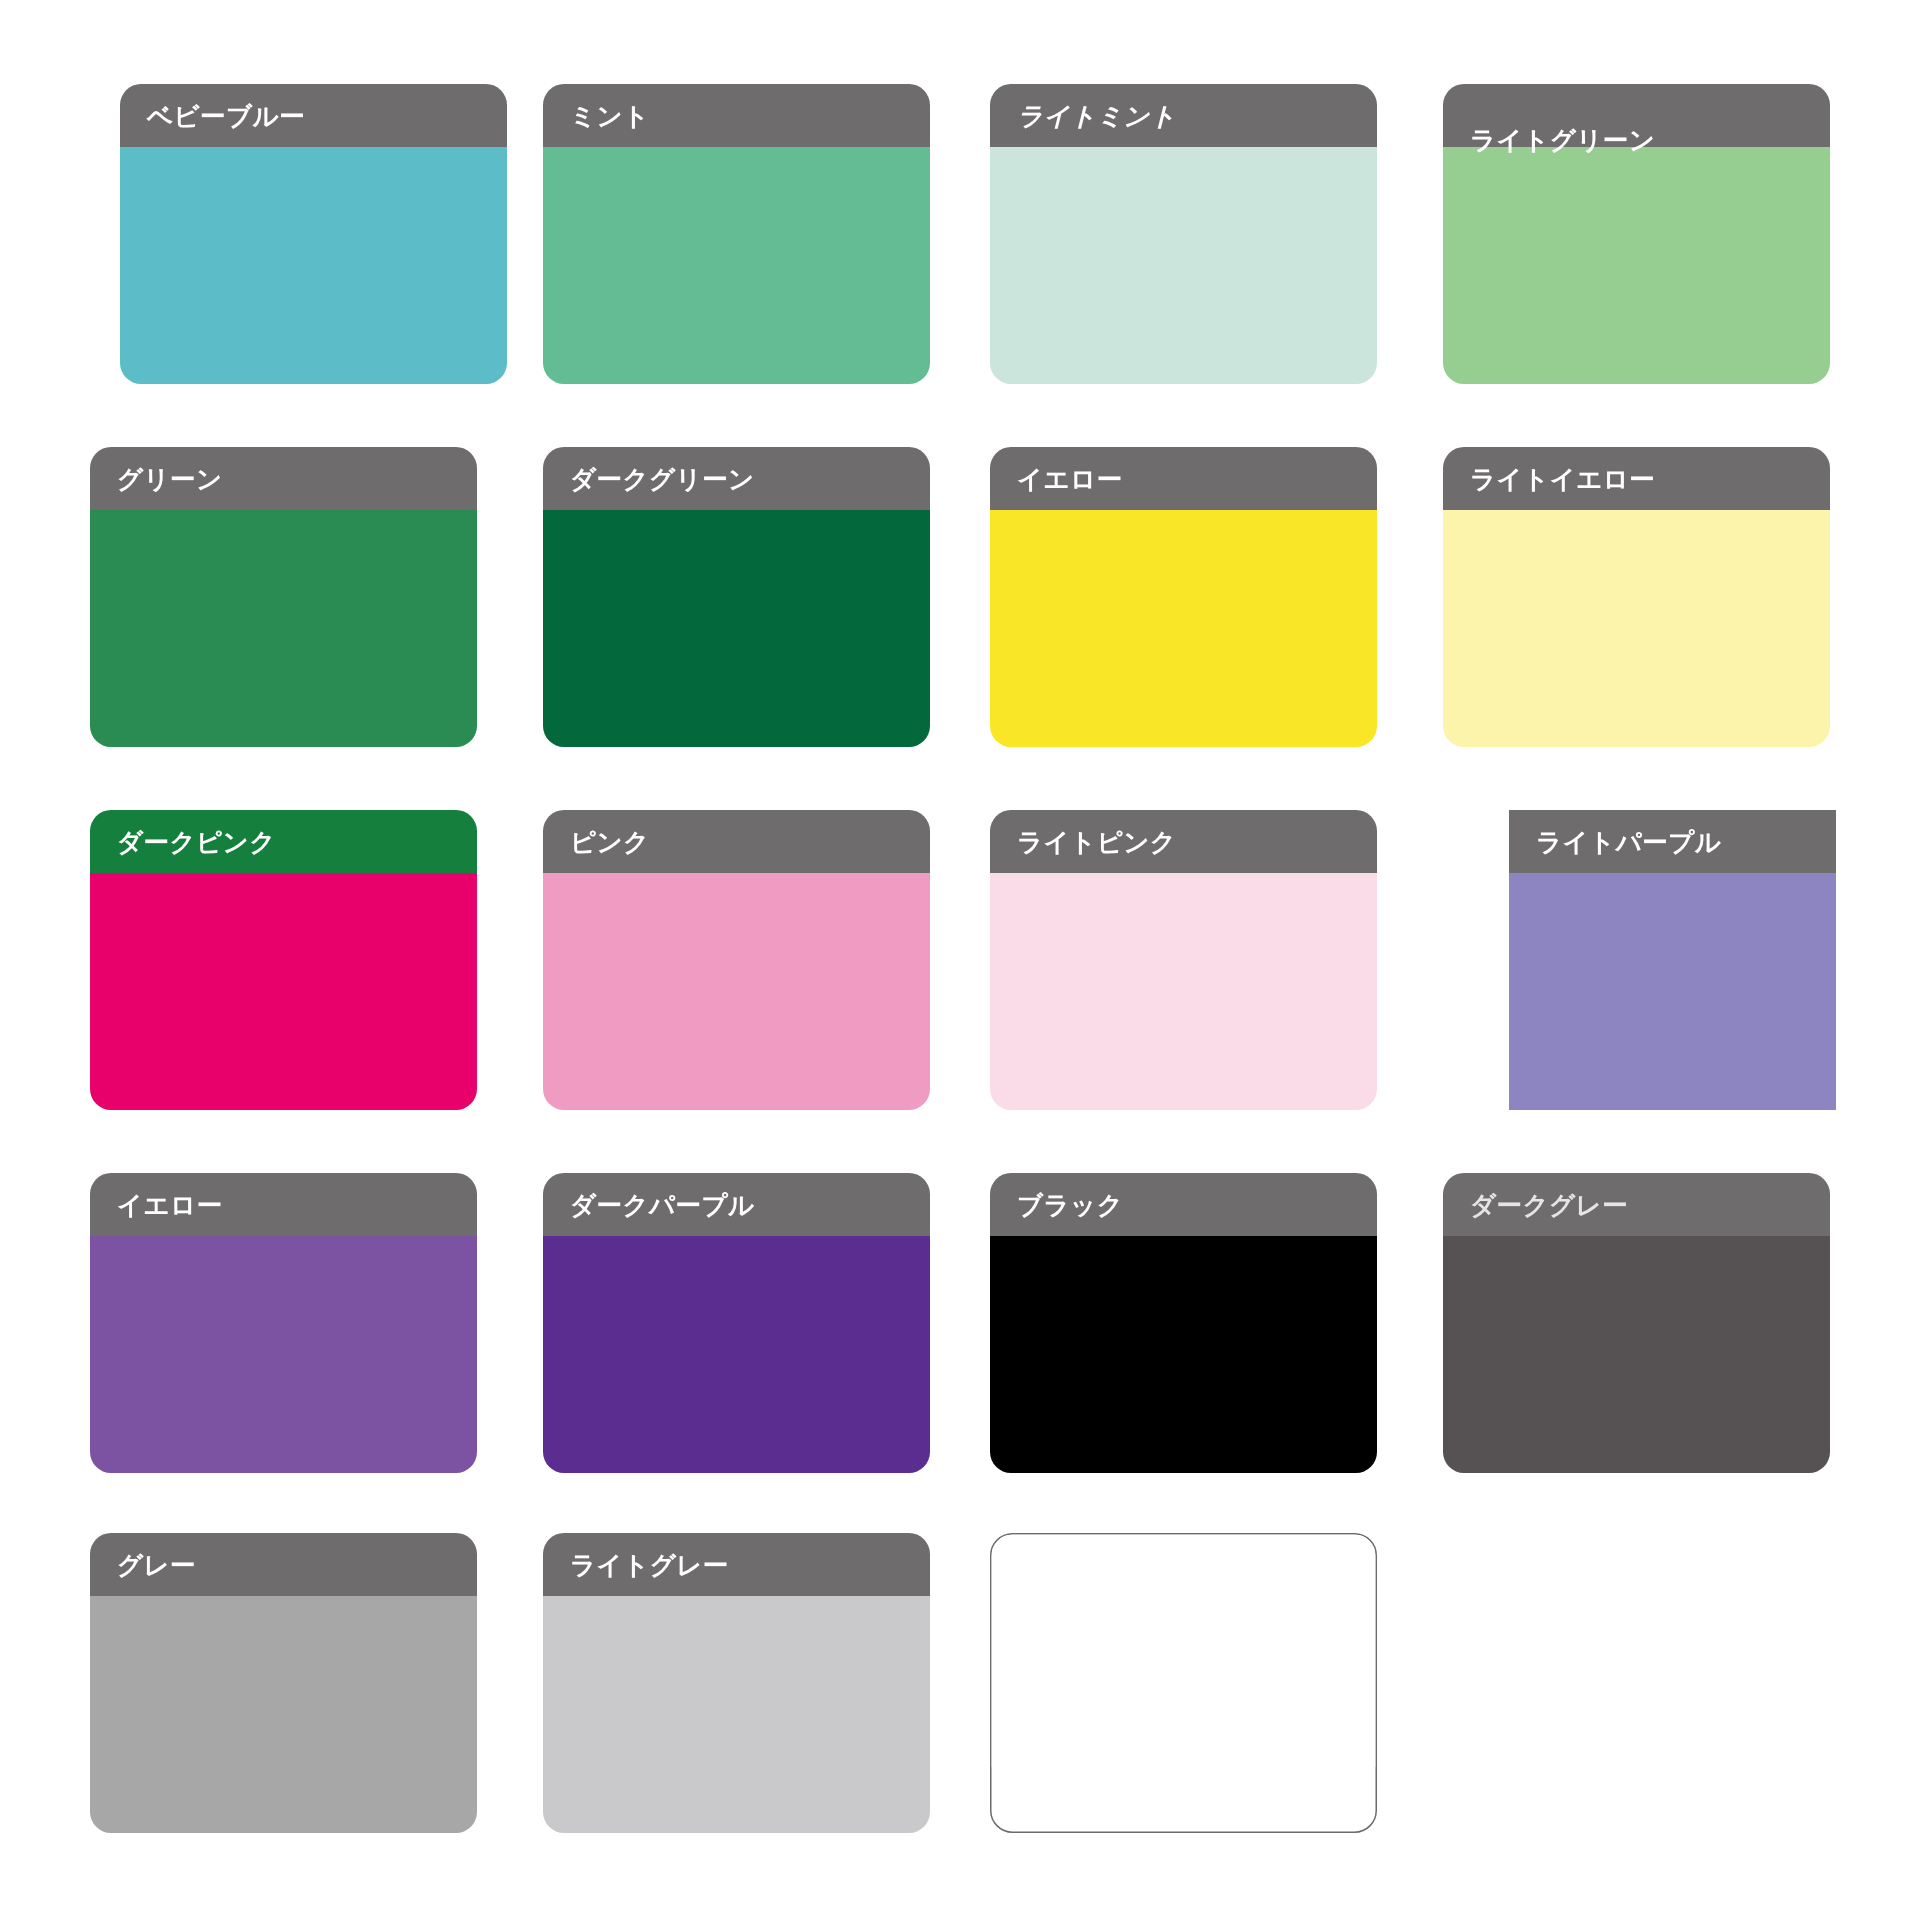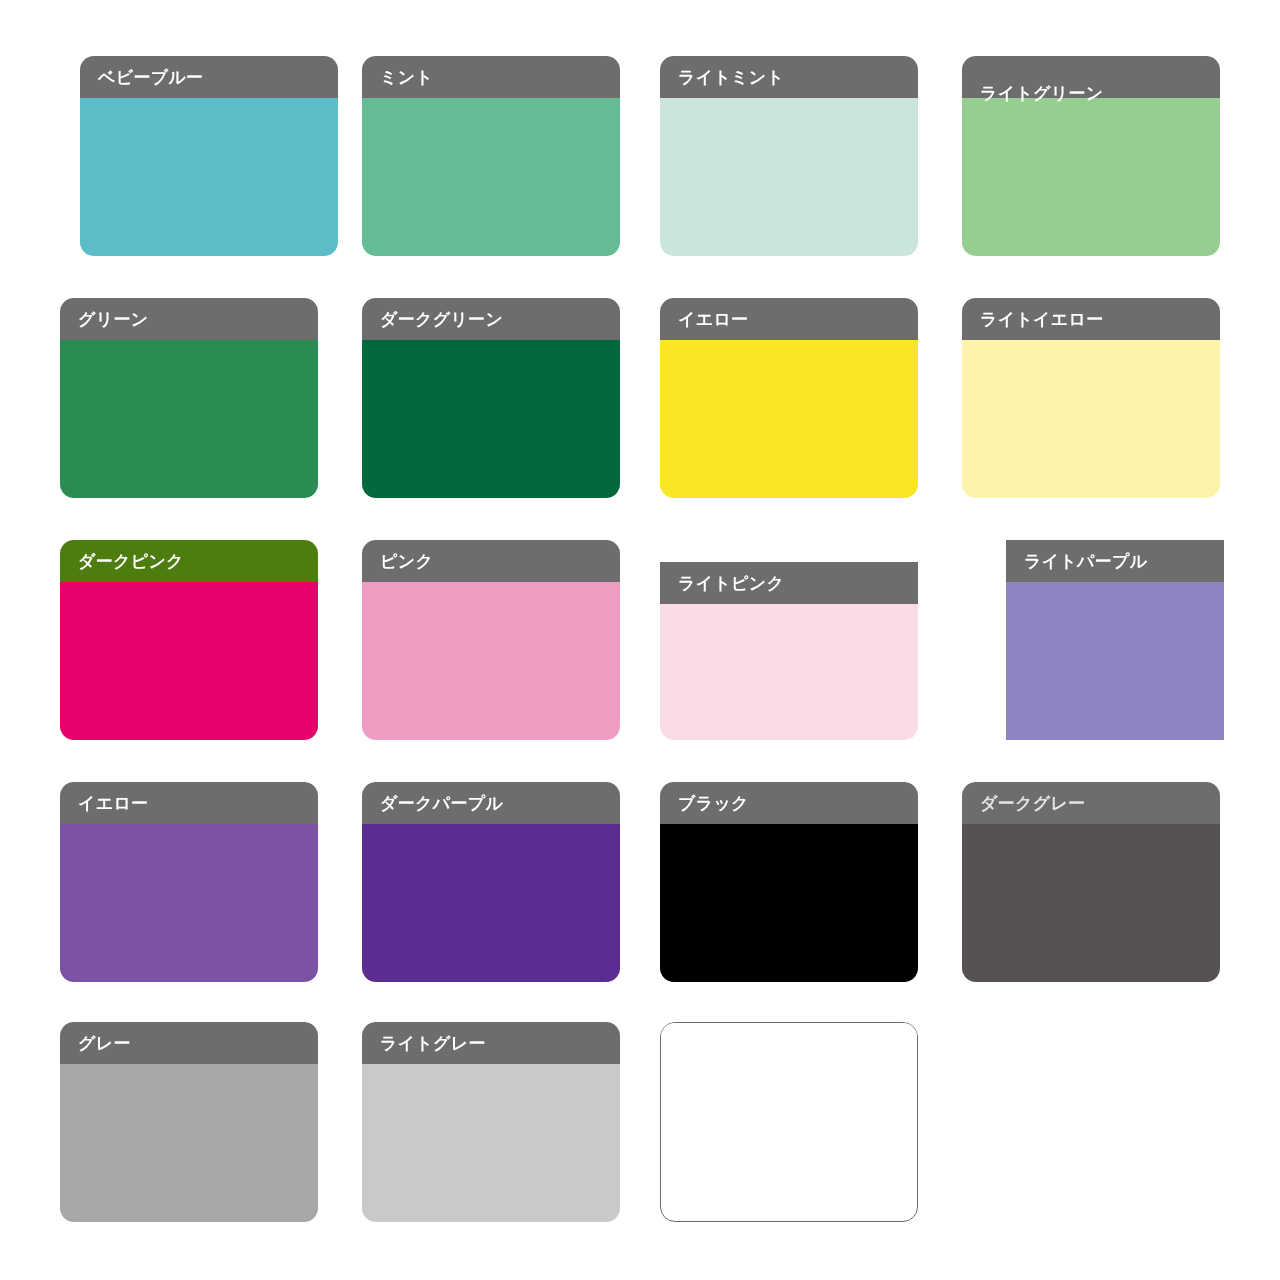--- a/index.html
+++ b/index.html
@@ -75,21 +75,21 @@
       </div>
       <div class="swatch-body" style="background: rgb(92, 189, 201);"></div>
     </div>
     <div class="swatch-card" style="left: 362px; top: 56px;">
       <div class="swatch-header" style="background: rgb(110, 108, 108);">
         <span class="swatch-label" style="color: rgb(255, 255, 255);">ミント</span>
       </div>
       <div class="swatch-body" style="background: rgb(99, 188, 148);"></div>
     </div>
     <div class="swatch-card" style="left: 660px; top: 56px;">
-      <div class="swatch-header" style="background: rgb(110, 108, 108);">
+      <div class="swatch-header" style="background: rgb(110, 108, 108); font-style: italic;">
         <span class="swatch-label" style="color: rgb(255, 255, 255);">ライトミント</span>
       </div>
       <div class="swatch-body" style="background: rgb(204, 229, 220);"></div>
     </div>
     <div class="swatch-card" style="left: 962px; top: 56px;">
       <div class="swatch-header" style="background: rgb(110, 108, 108);">
         <span class="swatch-label" style="color: rgb(255, 255, 255); margin-top: 32px;">ライトグリーン</span>
       </div>
       <div class="swatch-body" style="background: rgb(150, 205, 144);"></div>
     </div>
@@ -111,33 +111,33 @@
       </div>
       <div class="swatch-body" style="background: rgb(3, 104, 60);"></div>
     </div>
     <div class="swatch-card" style="left: 962px; top: 298px;">
       <div class="swatch-header" style="background: rgb(110, 108, 108);">
         <span class="swatch-label" style="color: rgb(255, 255, 255);">ライトイエロー</span>
       </div>
       <div class="swatch-body" style="background: rgb(252, 244, 171);"></div>
     </div>
     <div class="swatch-card" style="left: 60px; top: 540px;">
-      <div class="swatch-header" style="background: #4d7c0f;">
+      <div class="swatch-header" style="background: #15803d;">
         <span class="swatch-label" style="color: rgb(255, 255, 255);">ダークピンク</span>
       </div>
       <div class="swatch-body" style="background: rgb(232, 0, 107);"></div>
     </div>
     <div class="swatch-card" style="left: 362px; top: 540px;">
       <div class="swatch-header" style="background: rgb(110, 108, 108); text-align: right;">
         <span class="swatch-label" style="color: rgb(255, 255, 255);">ピンク</span>
       </div>
       <div class="swatch-body" style="background: rgb(240, 155, 194);"></div>
     </div>
     <div class="swatch-card" style="left: 660px; top: 540px;">
-      <div class="swatch-header" style="background: rgb(110, 108, 108); margin-top: 22px;">
+      <div class="swatch-header" style="background: rgb(110, 108, 108);">
         <span class="swatch-label" style="color: rgb(255, 255, 255);">ライトピンク</span>
       </div>
       <div class="swatch-body" style="background: rgb(250, 220, 232);"></div>
     </div>
     <div class="swatch-card square" style="left: 962px; top: 540px;">
       <div class="swatch-header" style="background: rgb(110, 108, 108);">
         <span class="swatch-label" style="color: rgb(255, 255, 255);">ライトパープル</span>
       </div>
       <div class="swatch-body" style="background: rgb(141, 133, 194);"></div>
     </div>

